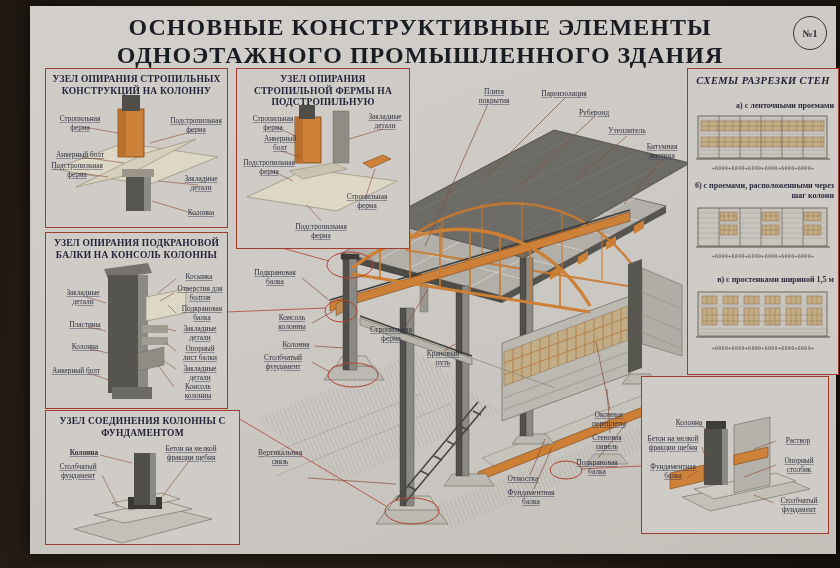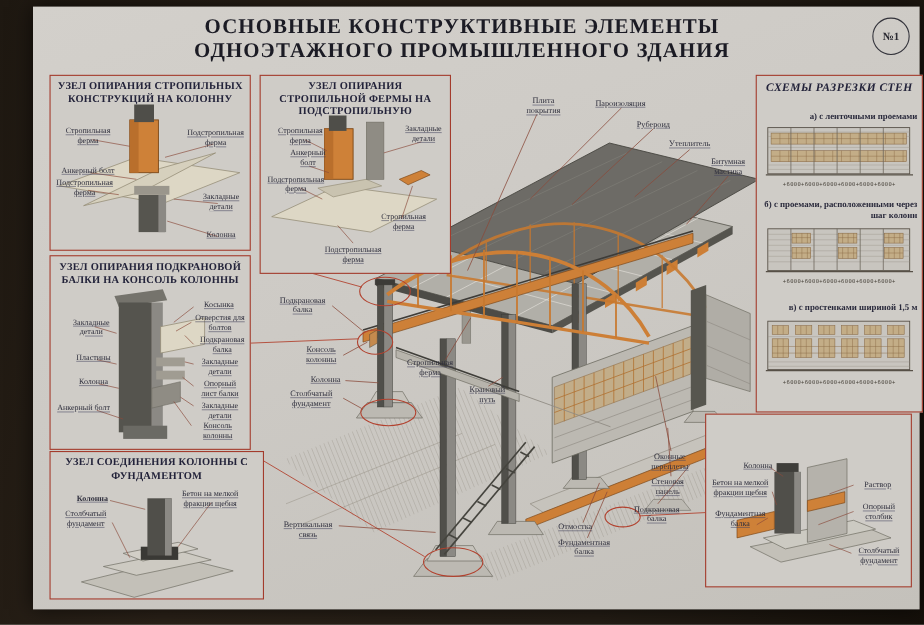--- a/index.html
+++ b/index.html
@@ -8,21 +8,21 @@
     background:linear-gradient(105deg,#1e1811 0%,#2a2118 30%,#241d15 70%,#15100a 100%);
     font-family:"Liberation Serif","DejaVu Serif",serif;
   }
   #poster{
     position:absolute;left:30px;top:6px;width:806px;height:548px;
     background:linear-gradient(160deg,#d3d0cb 0%,#cdcac5 45%,#c4c1bb 100%);
     box-shadow:0 0 18px rgba(0,0,0,.65);
   }
   .main-title{
     position:absolute;left:40px;top:8px;width:700px;z-index:4;
-    text-align:center;font-weight:bold;font-size:19px;line-height:1.15;
+    text-align:center;font-weight:bold;font-size:24px;line-height:1.15;
     letter-spacing:1px;color:#1b1b24;
   }
   .badge{
     position:absolute;left:763px;top:10px;width:32px;height:32px;z-index:4;
     border:1.5px solid #33333b;border-radius:50%;
     display:flex;align-items:center;justify-content:center;
     font-size:10px;font-weight:bold;color:#2a2a32;
   }
   .box{
     position:absolute;border:1px solid #a33b2c;background:#cfccc7;z-index:3;
@@ -257,21 +257,21 @@
     <div class="lbl blbl" style="left:392px;top:344px;width:42px">Крановый путь</div>
     <div class="lbl blbl" style="left:218px;top:263px;width:54px">Подкрановая балка</div>
     <div class="lbl blbl" style="left:240px;top:308px;width:44px">Консоль колонны</div>
     <div class="lbl blbl" style="left:246px;top:335px;width:40px">Колонна</div>
     <div class="lbl blbl" style="left:224px;top:348px;width:58px">Столбчатый фундамент</div>
     <div class="lbl blbl" style="left:551px;top:405px;width:56px">Оконные переплеты</div>
     <div class="lbl blbl" style="left:551px;top:428px;width:52px">Стеновая панель</div>
     <div class="lbl blbl" style="left:538px;top:453px;width:58px">Подкрановая балка</div>
     <div class="lbl blbl" style="left:472px;top:469px;width:42px">Отмостка</div>
     <div class="lbl blbl" style="left:472px;top:483px;width:58px">Фундаментная балка</div>
-    <div class="lbl blbl" style="left:222px;top:467px;width:56px">Вертикальная связь</div>
+    <div class="lbl blbl" style="left:222px;top:443px;width:56px">Вертикальная связь</div>
   </div>
 
   <div class="box" style="left:15px;top:62px;width:181px;height:158px">
     <svg class="box-art" viewBox="0 0 181 158">
       <polygon points="8,100 78,74 172,88 102,116" fill="#ddd7c5" stroke="#948c77" stroke-width=".7"></polygon>
       <polygon points="30,118 100,84 150,70 82,106" fill="#d6d0bd" stroke="#948c77" stroke-width=".7"></polygon>
       <rect x="80" y="108" width="24" height="34" fill="#56554f"></rect>
         <rect x="98" y="108" width="7" height="34" fill="#8b8984"></rect>
       <rect x="76" y="100" width="32" height="8" fill="#9a968c"></rect>
       <rect x="72" y="40" width="26" height="48" fill="#ce8138" stroke="#7a4515" stroke-width=".8"></rect>

